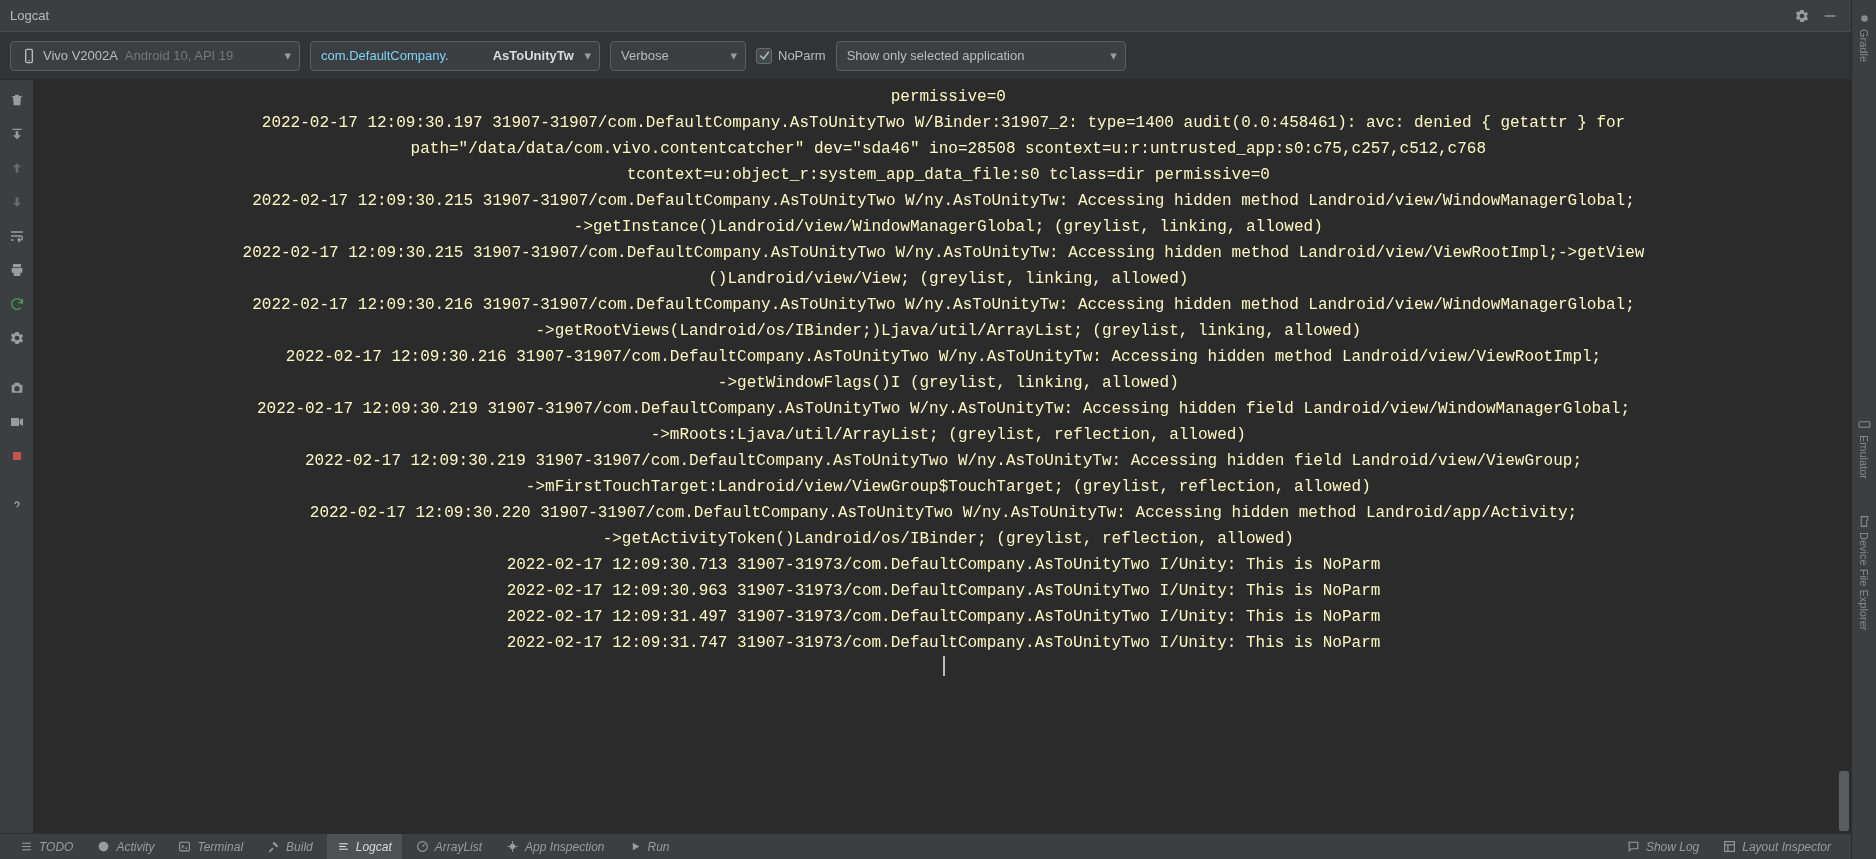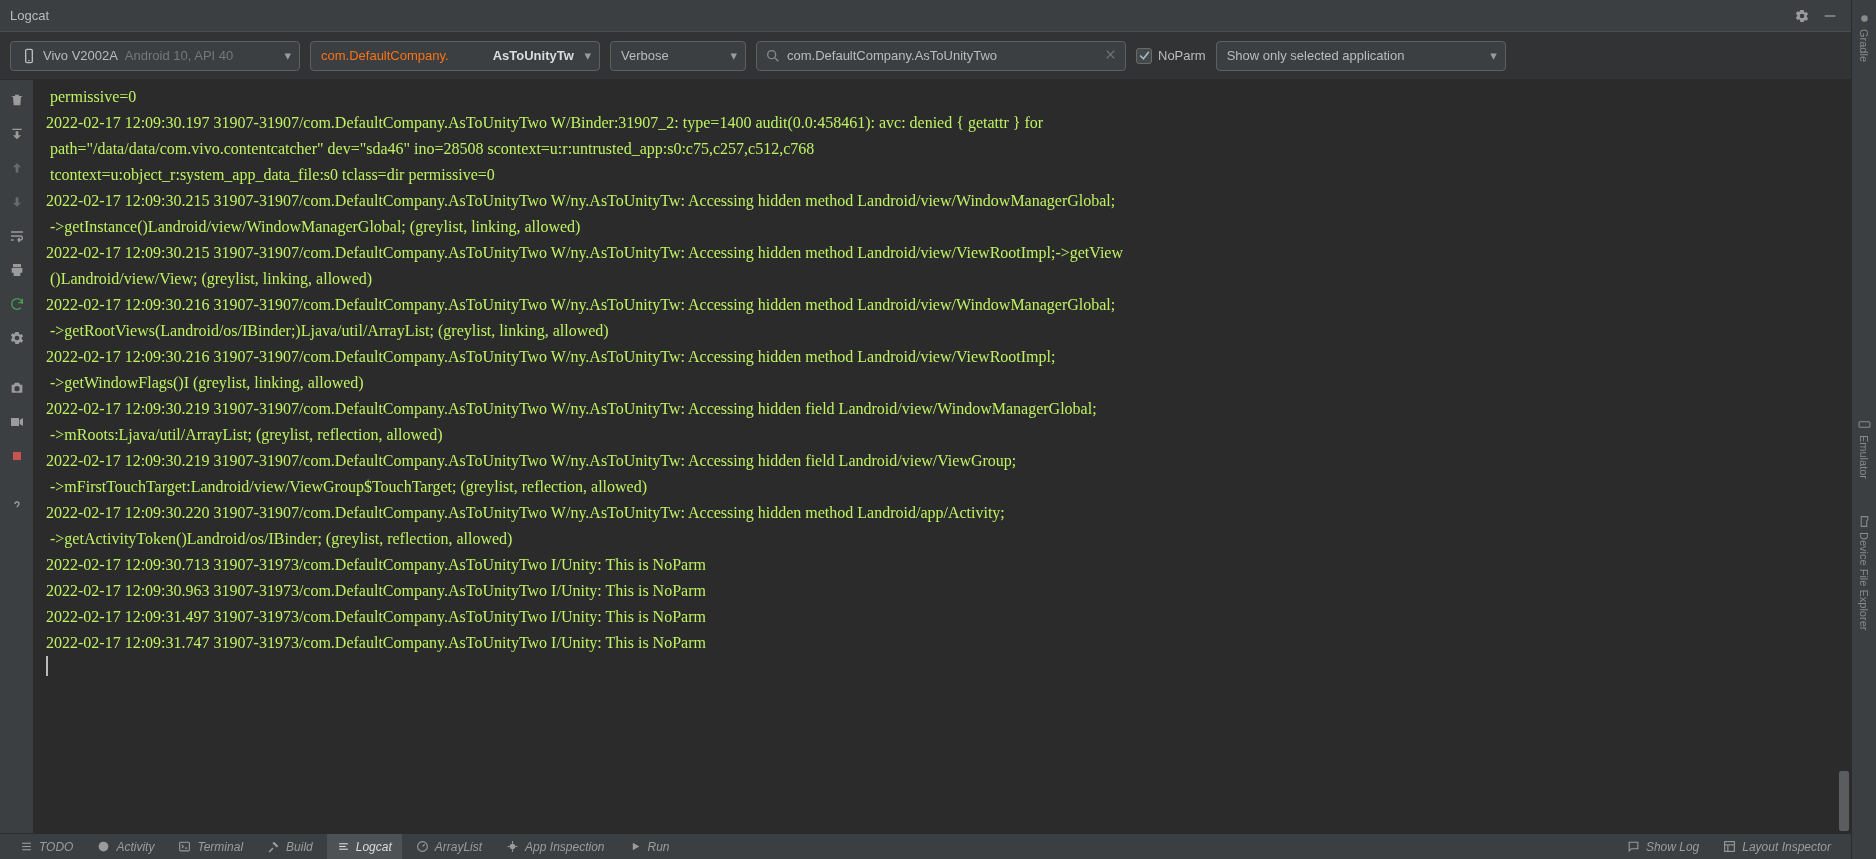--- a/index.html
+++ b/index.html
@@ -118,27 +118,28 @@
 .left-icon {
   width: 24px; height: 24px;
   display: flex; align-items: center; justify-content: center;
   cursor: pointer;
   color: #9b9b9b;
 }
 .left-icon.green { color: #499c54; }
 .left-icon.red { color: #c75450; }
 .log-wrap { flex: 1; overflow: auto; position: relative; }
 .log-area {
-  font-family: Liberation Serif, serif;
+  font-family: Liberation Mono, monospace;
   font-size: 16px;
   line-height: 26px;
-  color: #bef264;
+  color: #fef9c3;
   padding: 4px 10px 4px 12px;
   white-space: pre-wrap;
   word-break: break-all;
+  text-align: center;
 }
 .cursor-line {
   display: inline-block;
   width: 1px; height: 20px;
   border-left: 2px solid #bbbbbb;
 }
 .scrollbar-v {
   position: absolute;
   right: 1px; top: 0; bottom: 0;
   width: 12px;
@@ -169,21 +170,21 @@
   cursor: pointer;
   font-style: italic;
 }
 .bottom-tab.active {
   background: #4e5254;
   color: #dcdcdc;
 }
 .bottom-spacer { flex: 1; }
 .device-name { color: #bbbbbb; }
 .device-info { color: #777777; margin-left: 4px; }
-.pkg-prefix { color: #f97316; }
+.pkg-prefix { color: #7dd3fc; }
 .pkg-bold { color: #dcdcdc; font-weight: 600; margin-left: 44px; }
 .icon-svg { width: 16px; height: 16px; flex-shrink: 0; }
 .icon-sm { width: 13px; height: 13px; flex-shrink: 0; }
 </style>
 </head>
 <body>
 
 <div class="main-area">
 
   <div class="titlebar">
@@ -202,50 +203,37 @@
   </div>
 
   <div class="toolbar">
     <div class="dropdown dd-device">
       <svg class="icon-svg" viewBox="0 0 24 24" fill="none" stroke="currentColor" stroke-width="2">
           <rect x="7" y="2" width="10" height="20" rx="2"></rect>
           <line x1="11" y1="19" x2="13" y2="19"></line>
         </svg>
       <span style="margin-left:6px;overflow:hidden;text-overflow:ellipsis;">
         <span class="device-name">Vivo V2002A</span>
-        <span class="device-info">Android 10, API 40</span>
+        <span class="device-info">Android 10, API 19</span>
       </span>
       <span class="chev">▾</span>
     </div>
 
     <div class="dropdown dd-package">
       <span style="overflow:hidden;text-overflow:ellipsis;">
         <span class="pkg-prefix">com.DefaultCompany.</span><span class="pkg-bold">AsToUnityTw</span>
       </span>
       <span class="chev">▾</span>
     </div>
 
     <div class="dropdown dd-level">
       <span>Verbose</span>
       <span class="chev">▾</span>
     </div>
 
-    <div class="search-box">
-      <svg class="icon-svg" viewBox="0 0 24 24" fill="none" stroke="#8a8a8a" stroke-width="2">
-          <circle cx="10" cy="10" r="6"></circle>
-          <line x1="15" y1="15" x2="20" y2="20"></line>
-        </svg>
-      <input type="text" value="com.DefaultCompany.AsToUnityTwo" style="">
-      <span class="close-x">
-        <svg class="icon-sm" viewBox="0 0 24 24" stroke="currentColor" stroke-width="2">
-            <line x1="5" y1="5" x2="19" y2="19"></line>
-            <line x1="19" y1="5" x2="5" y2="19"></line>
-          </svg>
-      </span>
-    </div>
 
     <label class="regex-check">
       <span class="box">
         <svg class="icon-sm" viewBox="0 0 24 24" fill="none" stroke="currentColor" stroke-width="3">
             <polyline points="4,12 10,18 20,5"></polyline>
           </svg>
       </span>
       <span>NoParm</span>
     </label>
 

